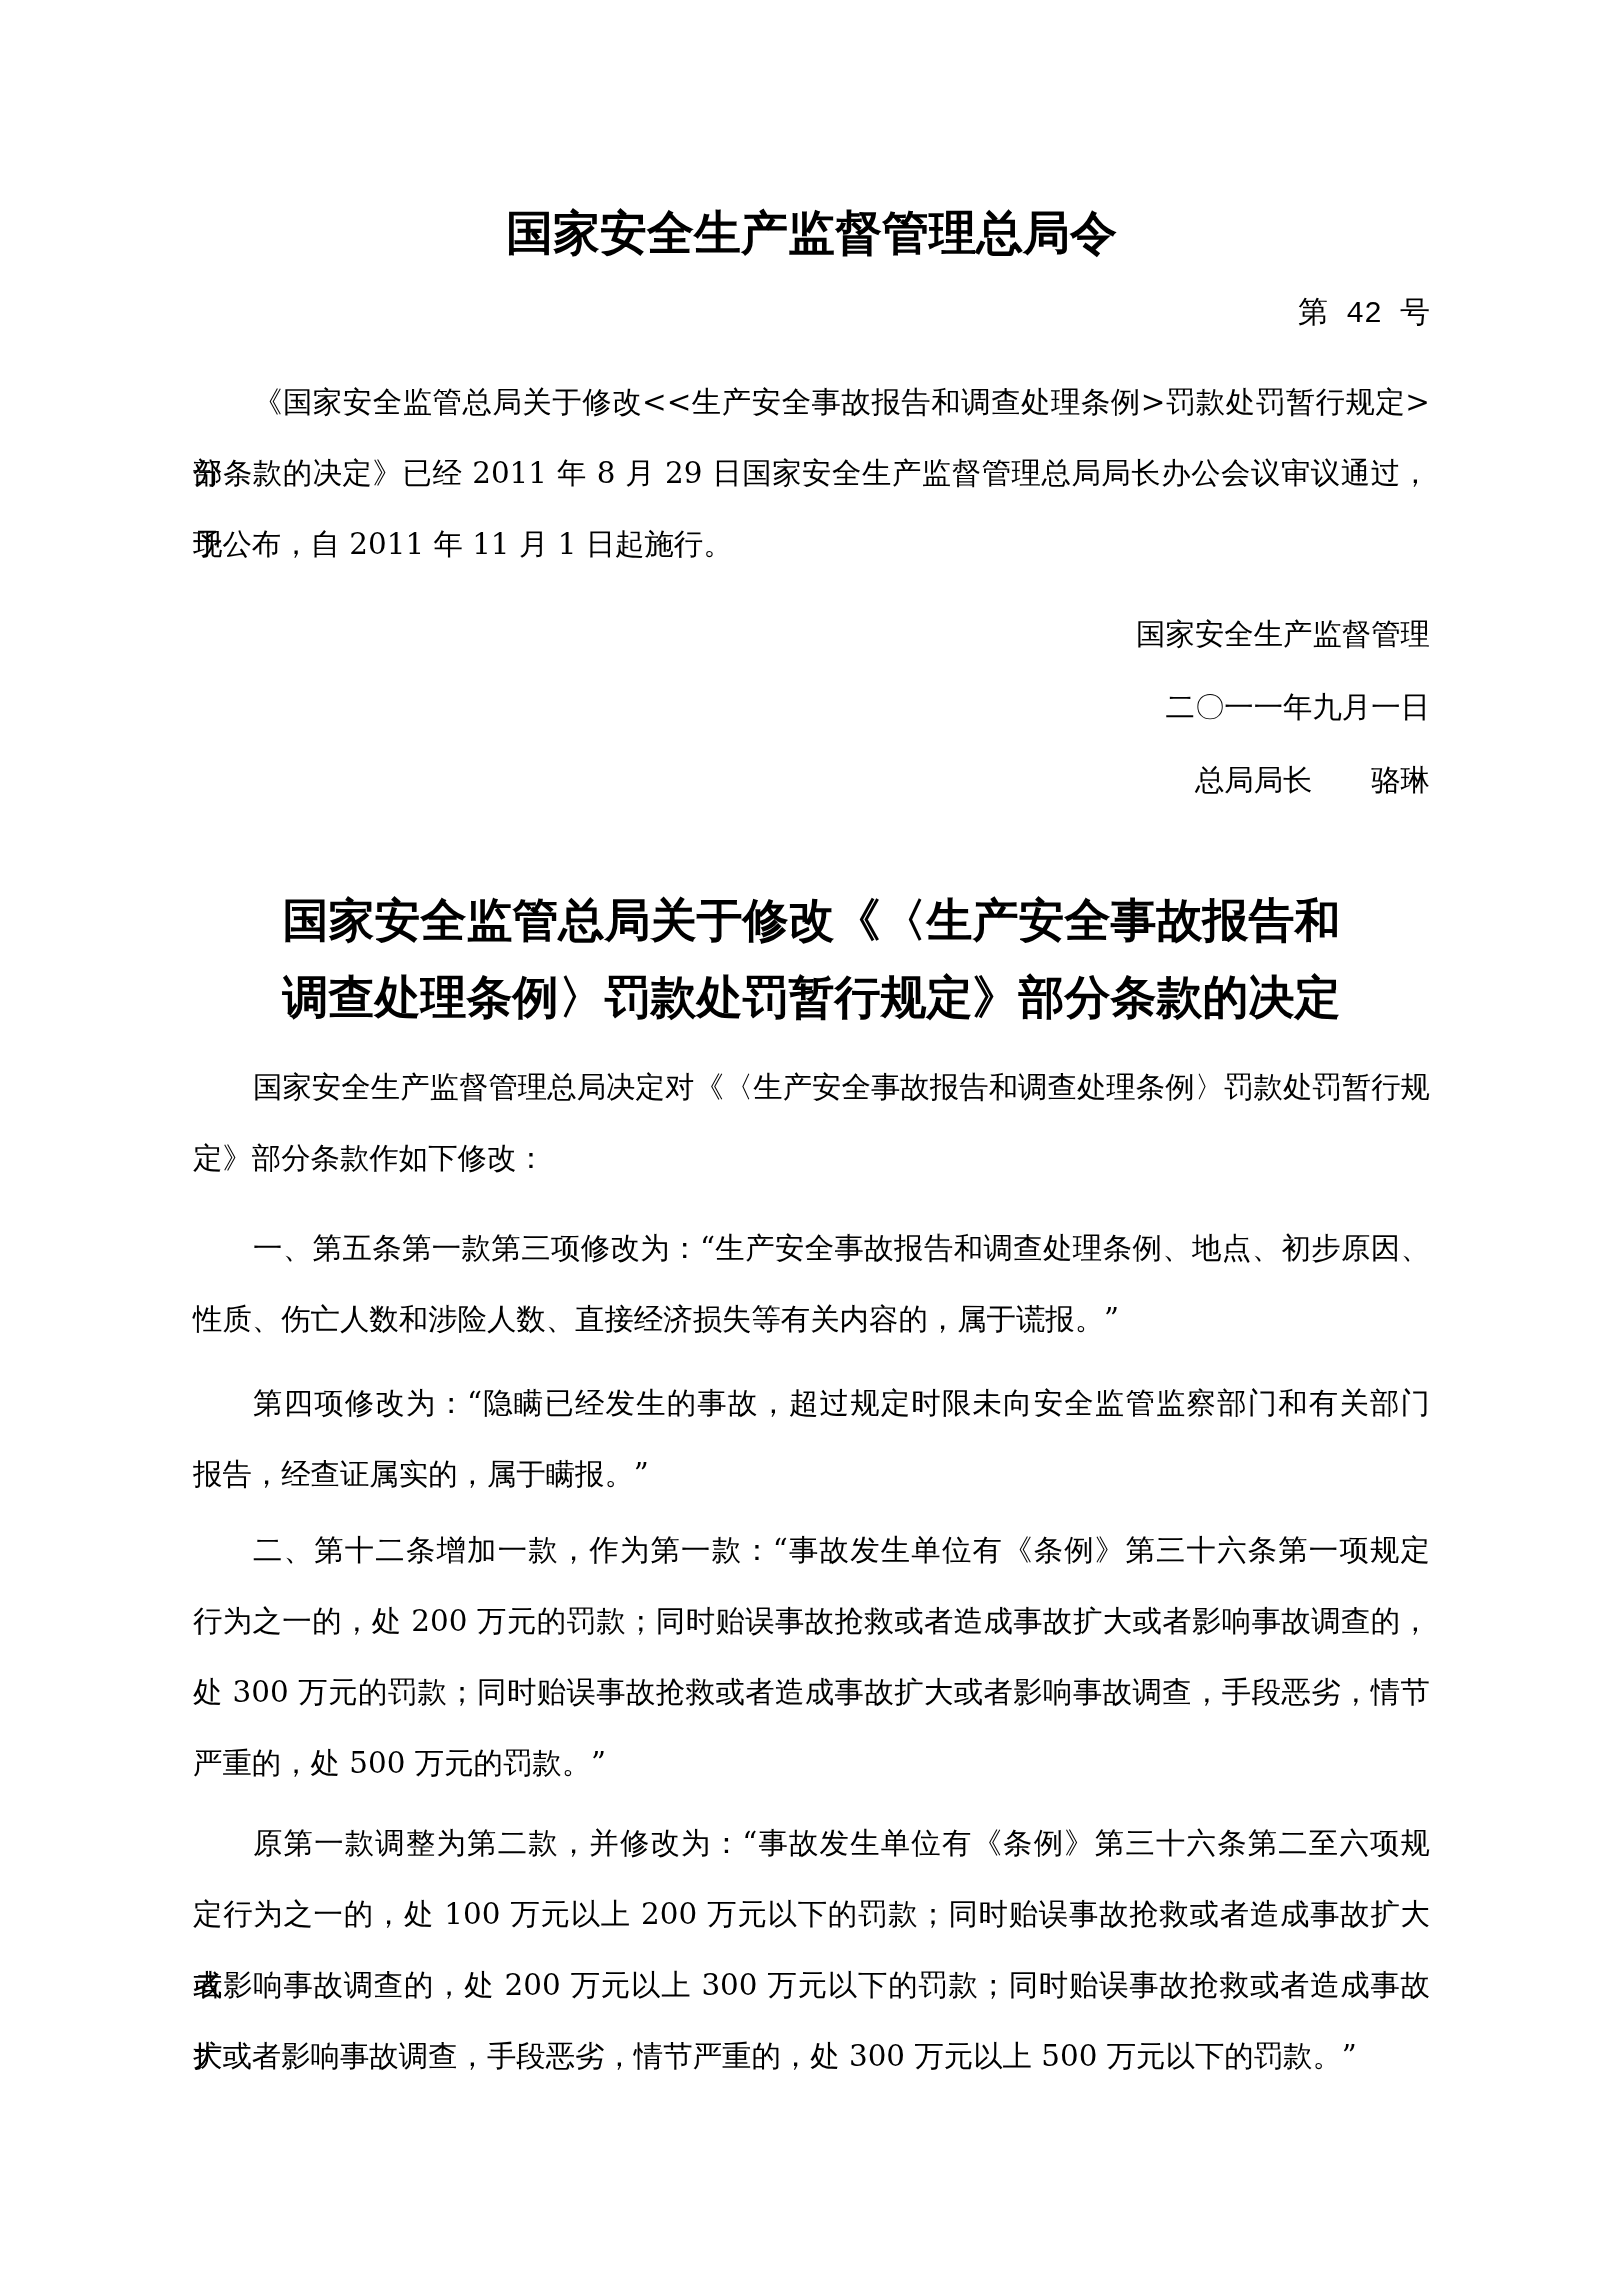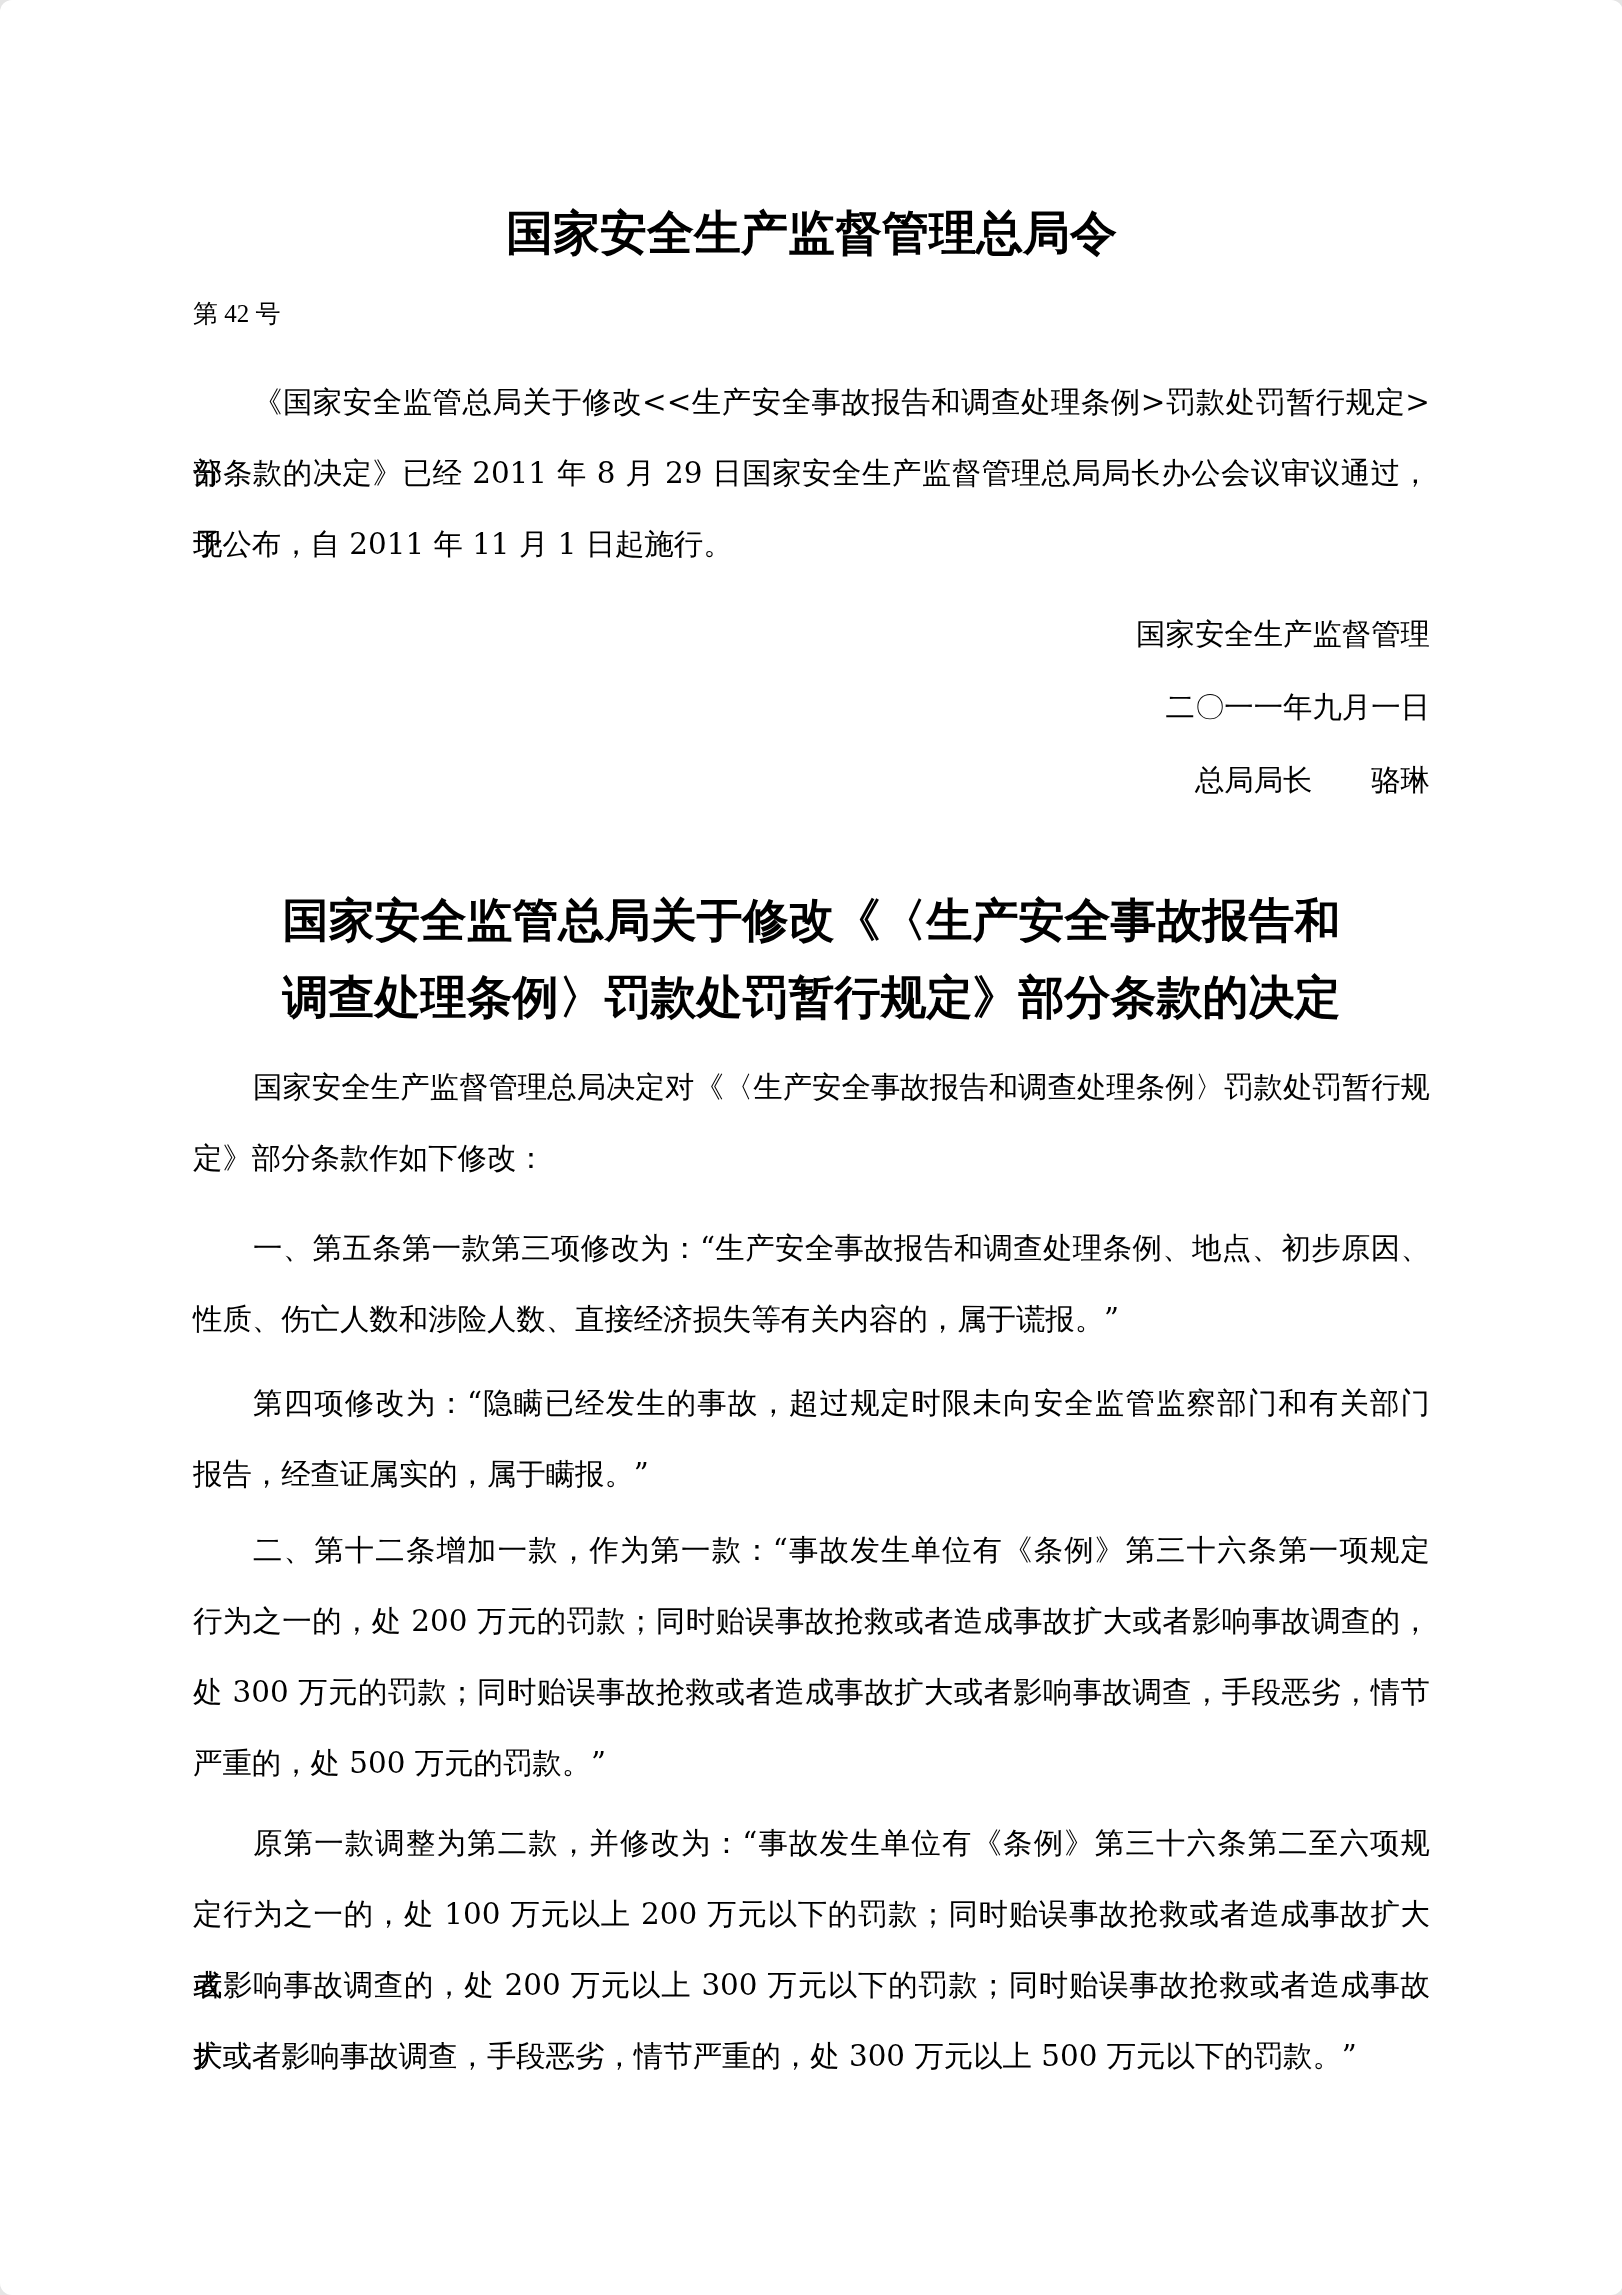--- a/index.html
+++ b/index.html
@@ -6,40 +6,39 @@
   html,body{margin:0;padding:0;background:#e5e5e5;}
   .page{
     position:relative;
     width:1623px;
     height:2295px;
     margin:0 auto;
     background:#ffffff;
     color:#000000;
     font-family:"DejaVu Serif","Liberation Serif",serif;
     overflow:hidden;
-    border-radius:12px;
   }
   .content{
     padding:0 193px;
   }
   
   .order-title{
     margin:193px 0 0 0;
     text-align:center;
     font-size:47px;
     font-weight:700;
     line-height:79px;
     letter-spacing:0;
   }
   .order-number{
     margin-top:11.8px;
-    text-align:left;
-    font-size:25px;
+    text-align:right;
+    font-size:30px;
     font-weight:500;
-    font-family:Liberation Serif, serif;
+    font-family:Liberation Mono, monospace;
     line-height:60px;
   }
   
   .block{font-size:29.4px;}
   .block .line{
     height:71px;
     line-height:71px;
     text-align:justify;
     text-align-last:justify;
   }

